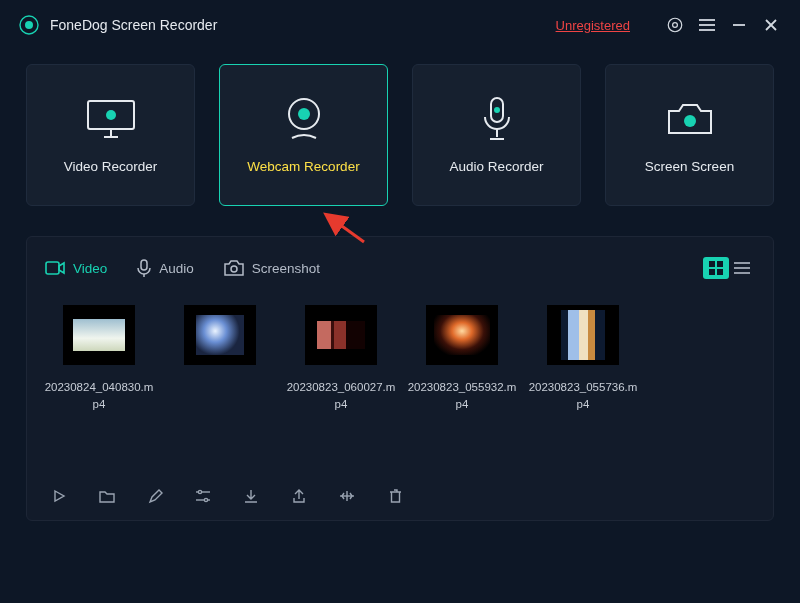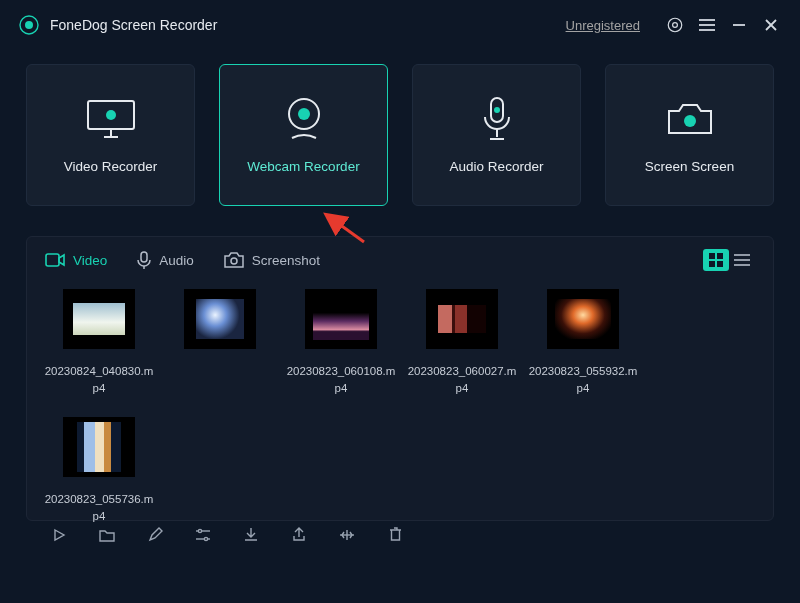--- a/index.html
+++ b/index.html
@@ -19,24 +19,24 @@
     height: 50px;
     padding: 0 18px;
   }
   .logo {
     width: 22px; height: 22px; margin-right: 10px;
     display:flex; align-items:center; justify-content:center;
   }
   .app-title { font-size: 14px; color: #e6eaef; }
   .titlebar .spacer { flex: 1; }
   .unregistered {
-    color: #a3a3a3;
+    color: #ef4444;
     text-decoration: underline;
     font-size: 13px;
-    margin-right: 14px;
+    margin-right: 24px;
   }
   .titlebtn {
     width: 22px; height: 22px; margin-left: 10px;
     display:flex; align-items:center; justify-content:center;
     color:#d3d9e0; cursor:pointer; font-size:15px;
   }
   
   .modes {
     display: flex;
     gap: 24px;
@@ -50,21 +50,21 @@
     border-radius: 6px;
     display:flex; flex-direction:column; align-items:center; justify-content:center;
     gap: 18px;
     cursor:pointer;
   }
   .card.selected {
     border: 1.5px solid #18d2b2;
   }
   .card-label { font-size: 13.5px; color:#e6eaef; }
   .card-icon { height:44px; display:flex; align-items:center; justify-content:center; }
-  .card.selected .card-label { color:#5eead4; }
+  .card.selected .card-label { color:#fde047; }
 
   
   .arrow {
     position:absolute;
     left: 320px; top: 212px;
     pointer-events:none;
   }
 
   
   .gallery {
@@ -280,26 +280,20 @@
           <div class="inner"></div>
         </div>
       <div class="thumb-label">20230824_040830.mp4</div>
     </div>
     <div class="thumb">
       <div class="thumb-img t1">
           <div class="inner"></div>
         </div>
     </div>
     <div class="thumb">
-      <div class="thumb-img t2">
-          <div class="inner"></div>
-        </div>
-      <div class="thumb-label">20230823_060108.mp4</div>
-    </div>
-    <div class="thumb">
       <div class="thumb-img t3">
           <div class="inner"></div>
         </div>
       <div class="thumb-label">20230823_060027.mp4</div>
     </div>
     <div class="thumb">
       <div class="thumb-img t4">
           <div class="inner"></div>
         </div>
       <div class="thumb-label">20230823_055932.mp4</div>

